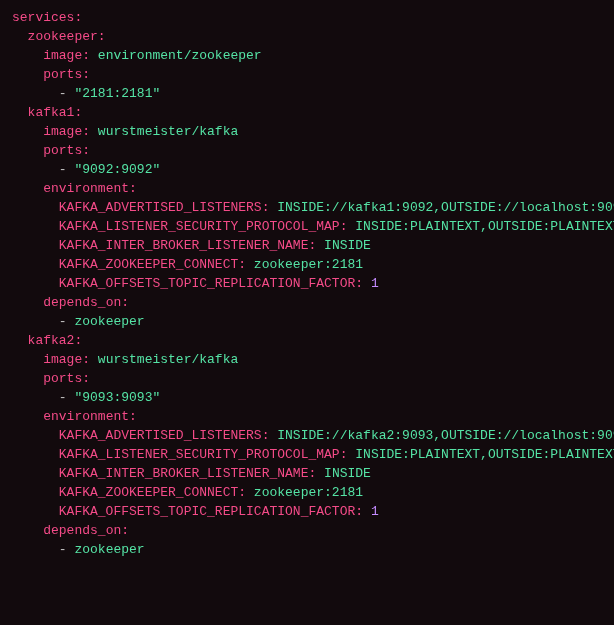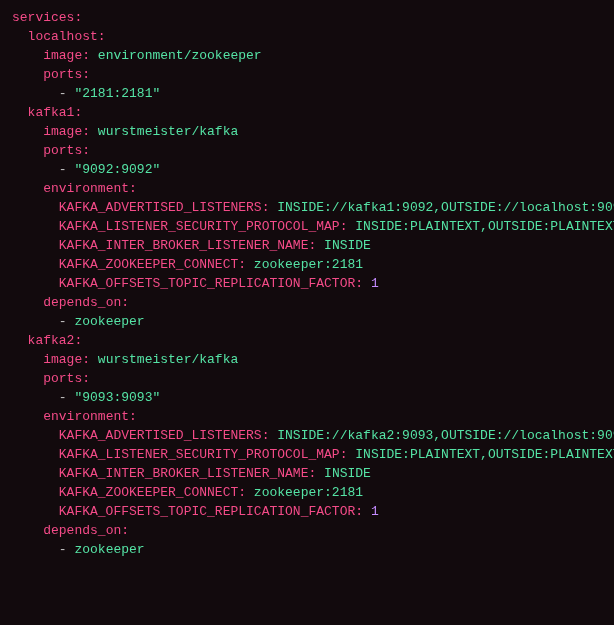--- a/index.html
+++ b/index.html
@@ -21,21 +21,21 @@
   }
   .key   { color: #f44b88; text-align: right; }   
   .str   { color: #55e3a5; }   
   .num   { color: #c48cff; }   
   .dash  { color: #c8c8c8; }
 </style>
 </head>
 <body>
 
 <pre class="code"><span><span class="key">services:</span></span>
-<span>  <span class="key">localhost:</span></span>
+<span>  <span class="key">zookeeper:</span></span>
 <span>    <span class="key">image:</span><span> </span><span class="str">environment/zookeeper</span></span>
 <span>    <span class="key">ports:</span></span>
 <span>      <span class="dash">- </span><span class="str">"2181:2181"</span></span>
 <span>  <span class="key">kafka1:</span></span>
 <span>    <span class="key">image:</span><span> </span><span class="str">wurstmeister/kafka</span></span>
 <span>    <span class="key">ports:</span></span>
 <span>      <span class="dash">- </span><span class="str">"9092:9092"</span></span>
 <span>    <span class="key">environment:</span></span>
 <span>      <span class="key">KAFKA_ADVERTISED_LISTENERS:</span><span> </span><span class="str">INSIDE://kafka1:9092,OUTSIDE://localhost:9092</span></span>
 <span>      <span class="key">KAFKA_LISTENER_SECURITY_PROTOCOL_MAP:</span><span> </span><span class="str">INSIDE:PLAINTEXT,OUTSIDE:PLAINTEXT</span></span>

